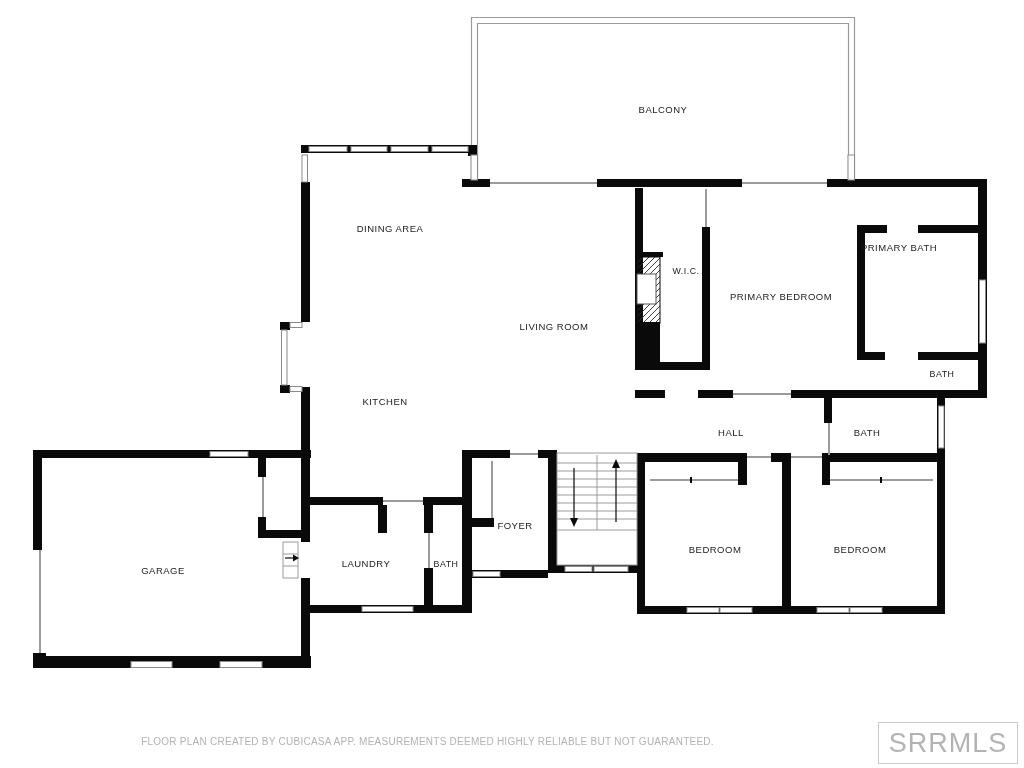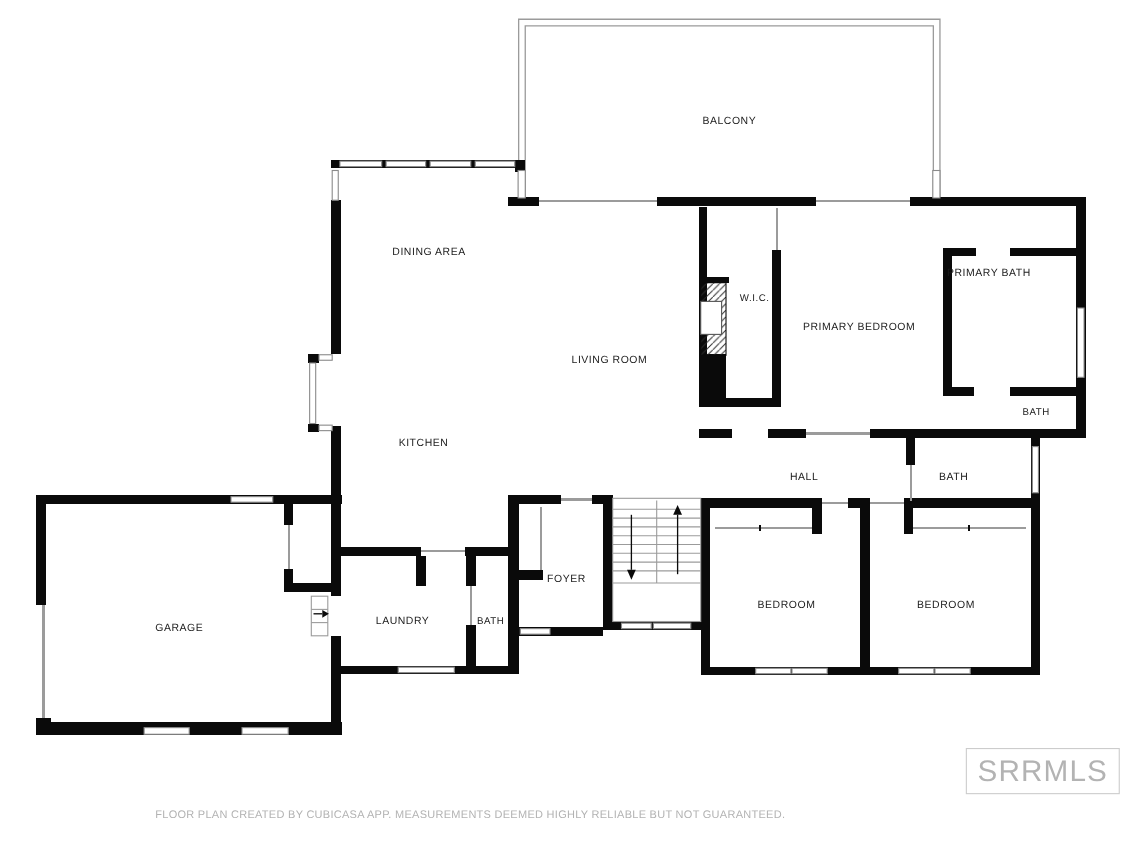--- a/index.html
+++ b/index.html
@@ -12,21 +12,21 @@
     font-family:"Liberation Sans", sans-serif;
     fill:#1a1a1a;font-size:9.5px;letter-spacing:0.5px;
   }
   svg text.small{font-size:8.8px;}
   .footer{
     position:absolute;left:0;top:736px;width:855px;
     text-align:center;font-size:10px;letter-spacing:0.25px;
     color:#b2b2b2;
   }
   .watermark{
-    position:absolute;left:878px;top:680px;width:138px;height:40px;
+    position:absolute;left:878px;top:722px;width:138px;height:40px;
     border:1px solid #cccccc;background:#ffffff;
     display:flex;align-items:center;justify-content:center;
   }
   .watermark span{
     font-size:27px;color:#b3b3b3;letter-spacing:1px;line-height:1;
   }
 </style>
 </head>
 <body>
 

